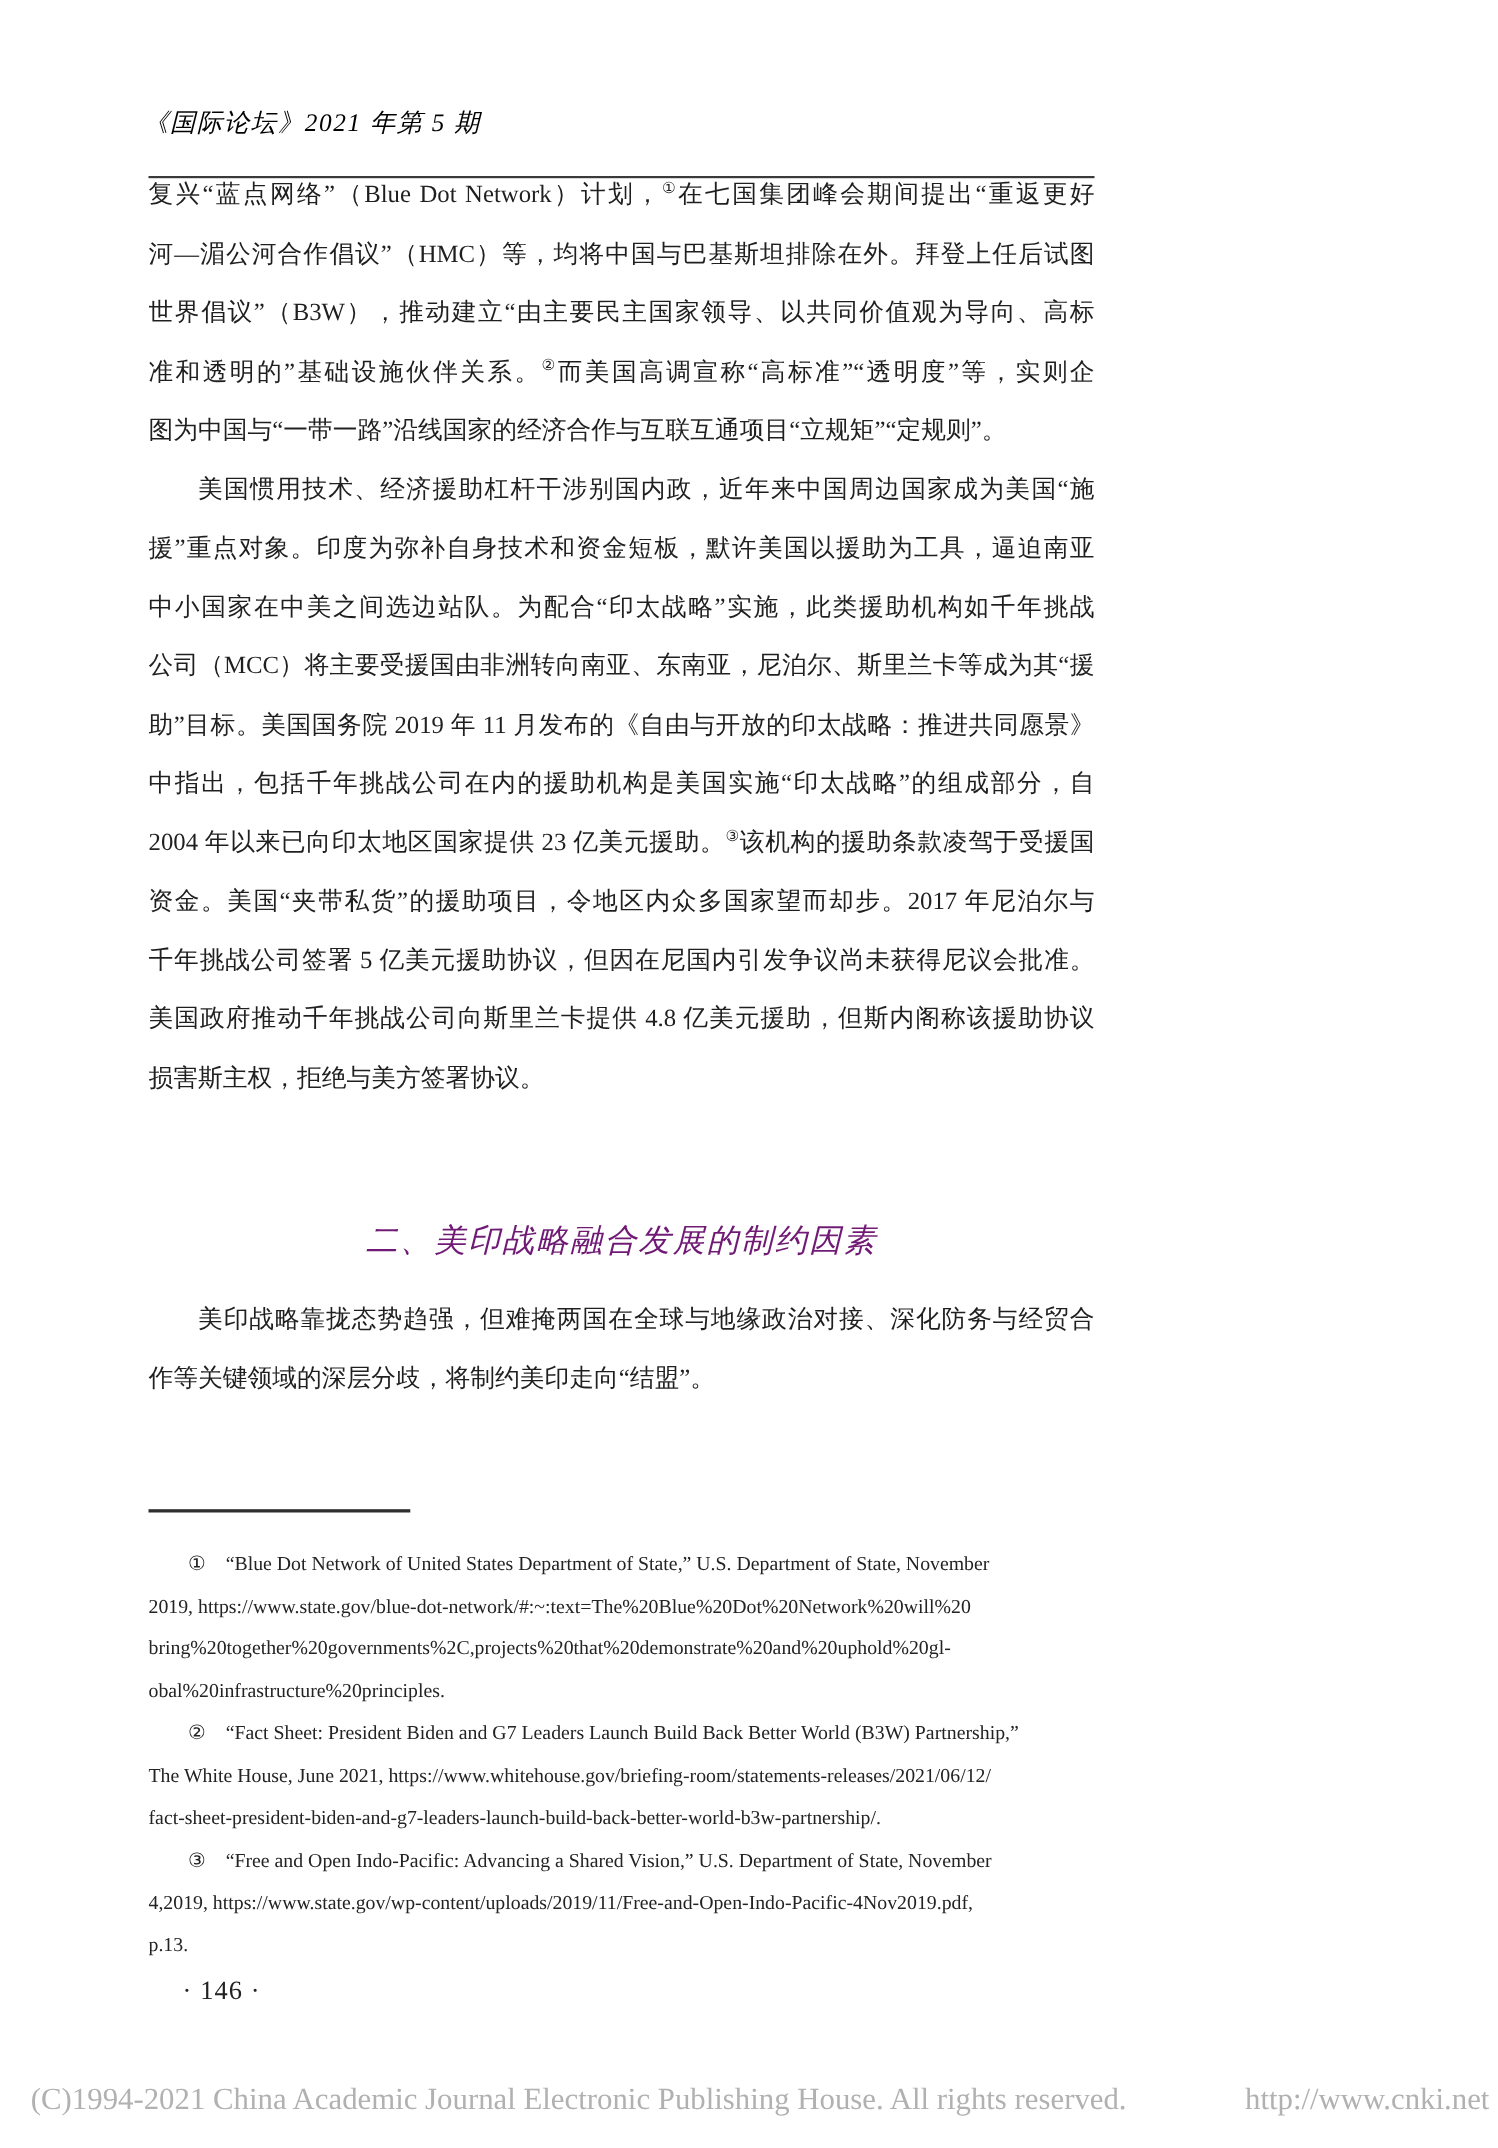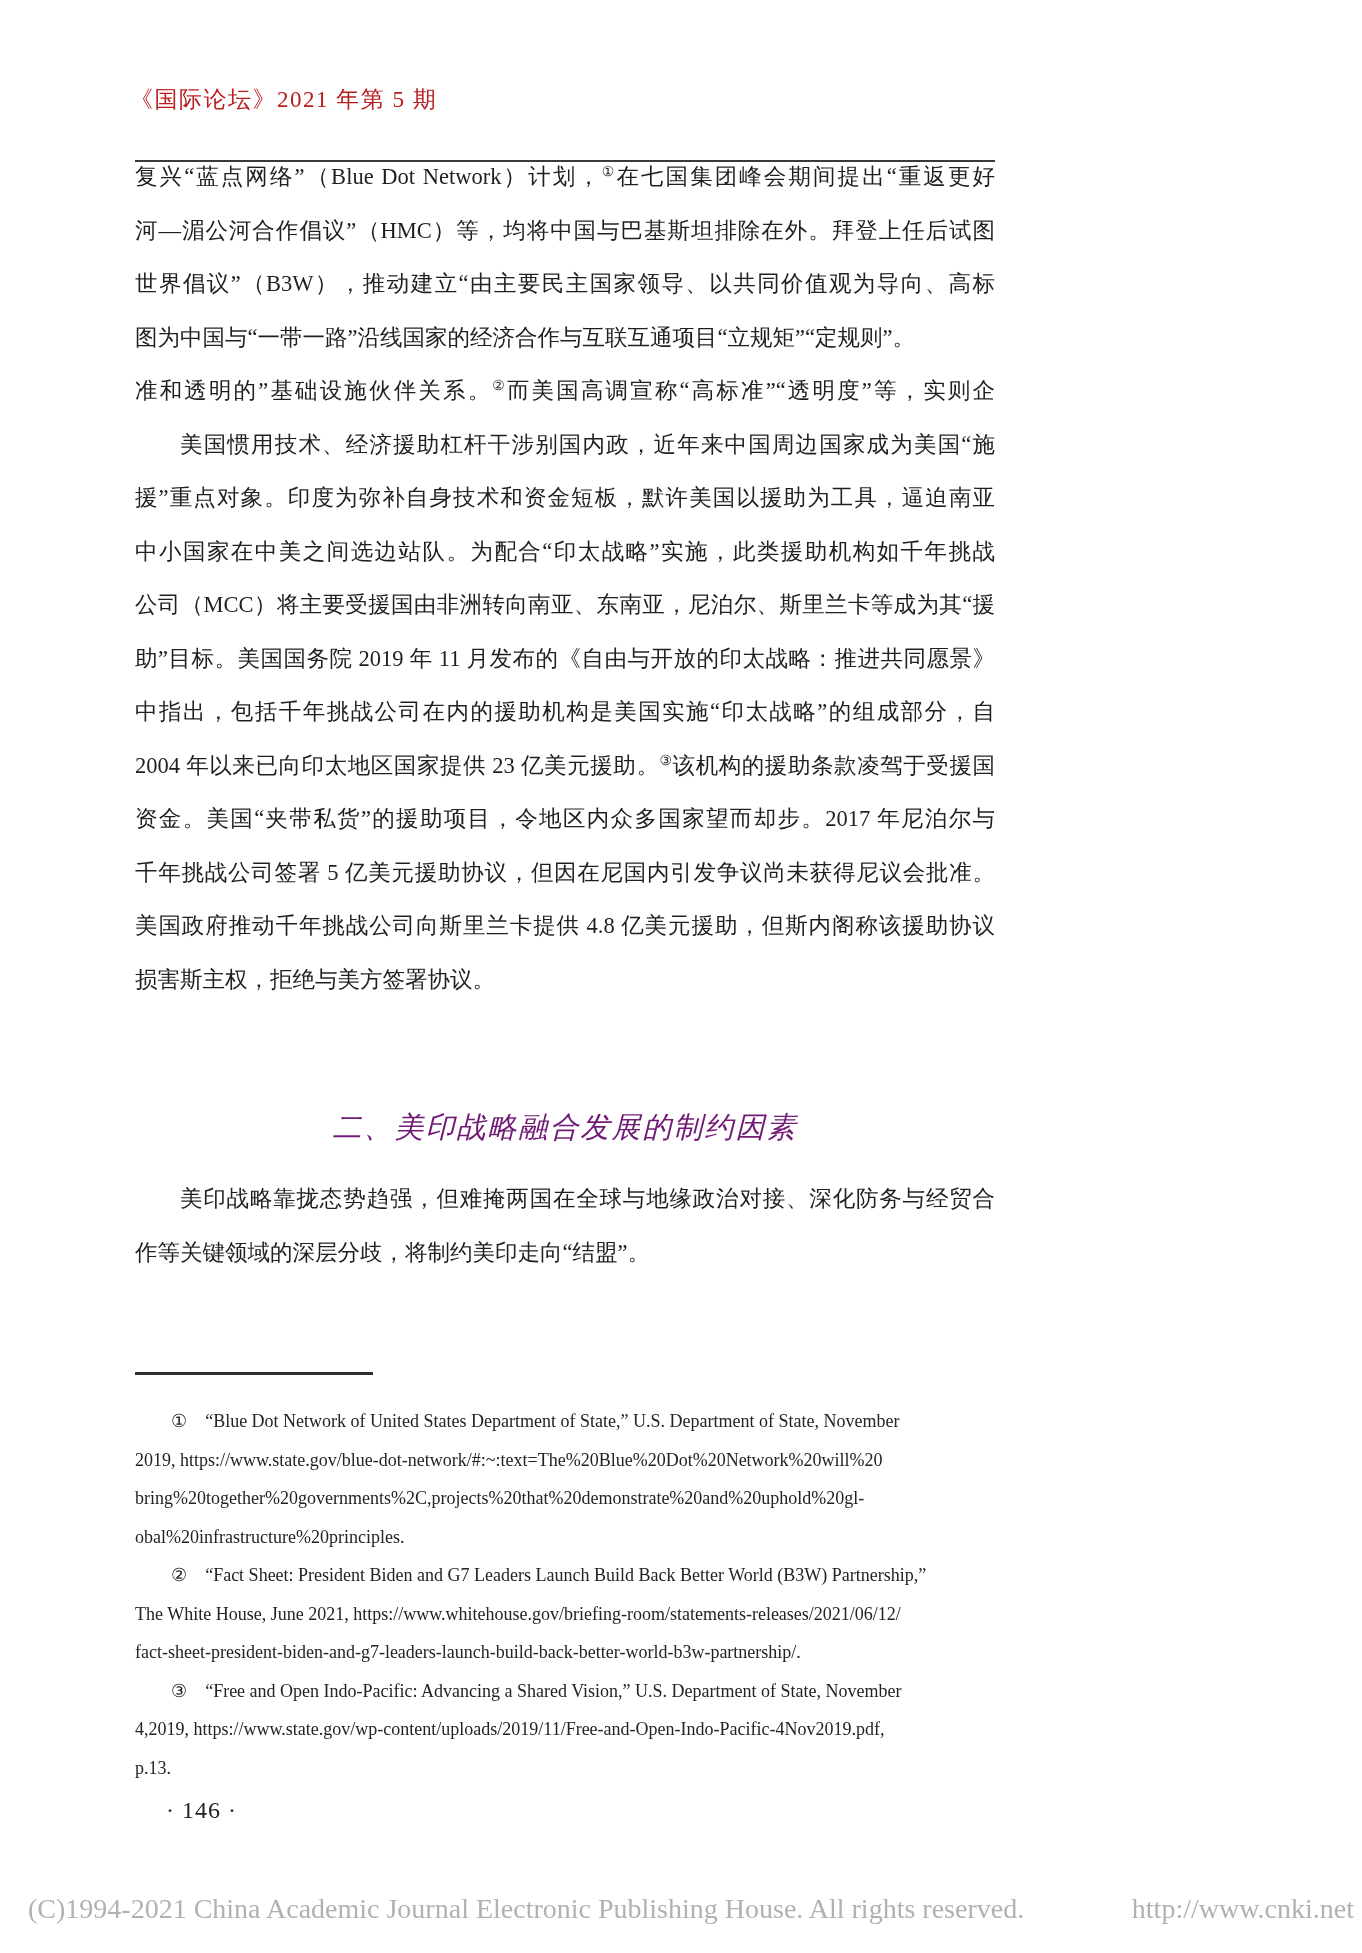--- a/index.html
+++ b/index.html
@@ -3,22 +3,22 @@
 <meta charset="utf-8">
 <style>
   html,body { margin:0; padding:0; }
   body {
     width:1362px; height:1953px; position:relative;
     background:#ffffff; color:#1f1f1f;
     font-family:"Liberation Serif","DejaVu Serif",serif;
     overflow:hidden;
   }
   .journal-header {
-    position:absolute; top:84px; left:130px;
-    font-size:23px; letter-spacing:1.5px; color:#b91c1c;
+    position:absolute; top:96px; left:130px;
+    font-size:23px; letter-spacing:1.5px; color:#000000;font-style:italic;
   }
   .header-rule {
     position:absolute; top:160px; left:135px; width:860px; height:2px;
     background:#3a3a3a;
   }
   .body-block {
     position:absolute; top:150px; left:135px; width:860px;
     font-size:22.5px;
   }
   .line {
@@ -64,22 +64,22 @@
 </head>
 <body>
 
 <div class="journal-header">《国际论坛》2021 年第 5 期</div>
 <div class="header-rule"></div>
 
 <div class="body-block">
     <div class="line">复兴“蓝点网络”（Blue Dot Network）计划，<sup class="fn-ref">①</sup>在七国集团峰会期间提出“重返更好</div>
     <div class="line">河—湄公河合作倡议”（HMC）等，均将中国与巴基斯坦排除在外。拜登上任后试图</div>
     <div class="line">世界倡议”（B3W），推动建立“由主要民主国家领导、以共同价值观为导向、高标</div>
+    <div class="line">准和透明的”基础设施伙伴关系。<sup class="fn-ref">②</sup>而美国高调宣称“高标准”“透明度”等，实则企</div>
     <div class="line para-end">图为中国与“一带一路”沿线国家的经济合作与互联互通项目“立规矩”“定规则”。</div>
-    <div class="line">准和透明的”基础设施伙伴关系。<sup class="fn-ref">②</sup>而美国高调宣称“高标准”“透明度”等，实则企</div>
     <div class="line indent">美国惯用技术、经济援助杠杆干涉别国内政，近年来中国周边国家成为美国“施</div>
     <div class="line">援”重点对象。印度为弥补自身技术和资金短板，默许美国以援助为工具，逼迫南亚</div>
     <div class="line">中小国家在中美之间选边站队。为配合“印太战略”实施，此类援助机构如千年挑战</div>
     <div class="line">公司（MCC）将主要受援国由非洲转向南亚、东南亚，尼泊尔、斯里兰卡等成为其“援</div>
     <div class="line">助”目标。美国国务院 2019 年 11 月发布的《自由与开放的印太战略：推进共同愿景》</div>
     <div class="line">中指出，包括千年挑战公司在内的援助机构是美国实施“印太战略”的组成部分，自</div>
     <div class="line">2004 年以来已向印太地区国家提供 23 亿美元援助。<sup class="fn-ref">③</sup>该机构的援助条款凌驾于受援国</div>
     <div class="line">资金。美国“夹带私货”的援助项目，令地区内众多国家望而却步。2017 年尼泊尔与</div>
     <div class="line">千年挑战公司签署 5 亿美元援助协议，但因在尼国内引发争议尚未获得尼议会批准。</div>
     <div class="line">美国政府推动千年挑战公司向斯里兰卡提供 4.8 亿美元援助，但斯内阁称该援助协议</div>

